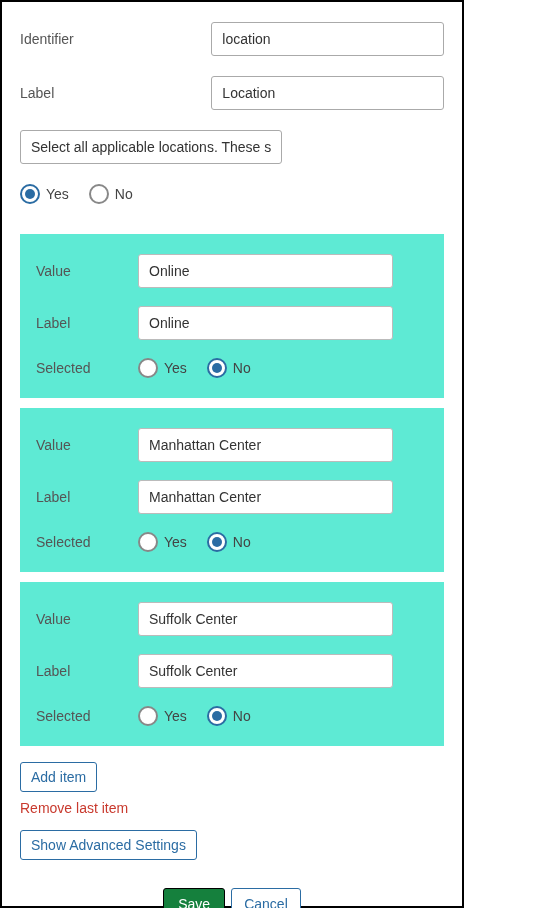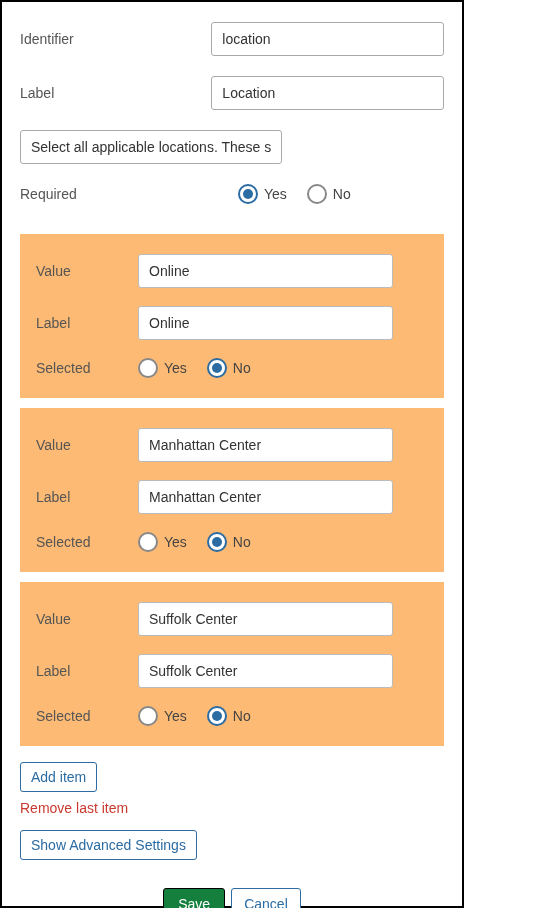--- a/index.html
+++ b/index.html
@@ -63,21 +63,21 @@
     width: 10px;
     height: 10px;
     border-radius: 50%;
     background: #2b6ca3;
     display: none;
   }
   .r-outer.sel .r-inner { display: block; }
   .r-label { color: #444; }
 
   .item-card {
-    background: #fdba74;
+    background: #5eead4;
     padding: 20px 16px 20px 16px;
     margin-bottom: 10px;
   }
   .item-row {
     display: flex;
     align-items: center;
     margin-bottom: 18px;
   }
   .item-row:last-child { margin-bottom: 0; }
   .item-row .lbl {
@@ -156,21 +156,20 @@
   <div class="toprow">
     <div class="lbl">Label</div>
     <input type="text" value="Location" style="">
   </div>
 
   <div class="toprow">
     <input type="text" value="Select all applicable locations. These s" style="">
   </div>
 
   <div class="toprow" style="margin-bottom:0">
-    <div class="lbl">Required</div>
     <div class="radio-group">
       <div class="radio">
         <span class="r-outer sel">
             <span class="r-inner"></span>
           </span>
         <span class="r-label">Yes</span>
       </div>
       <div class="radio">
         <span class="r-outer"></span>
         <span class="r-label">No</span>

